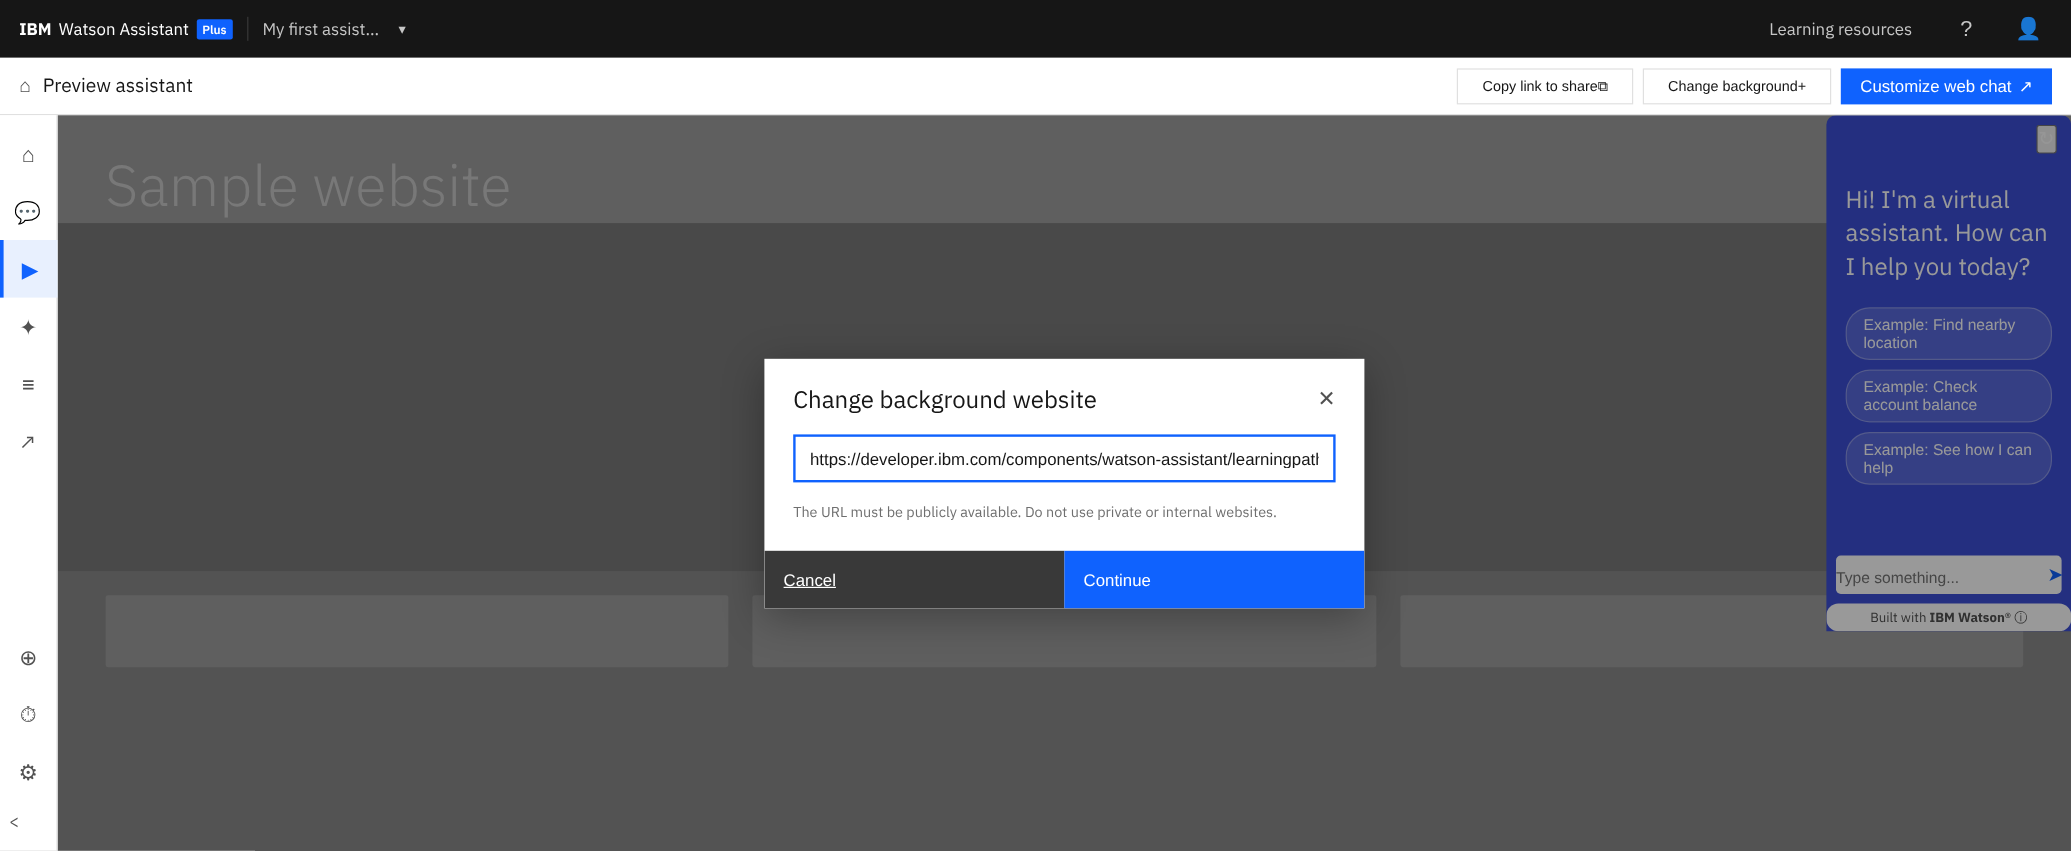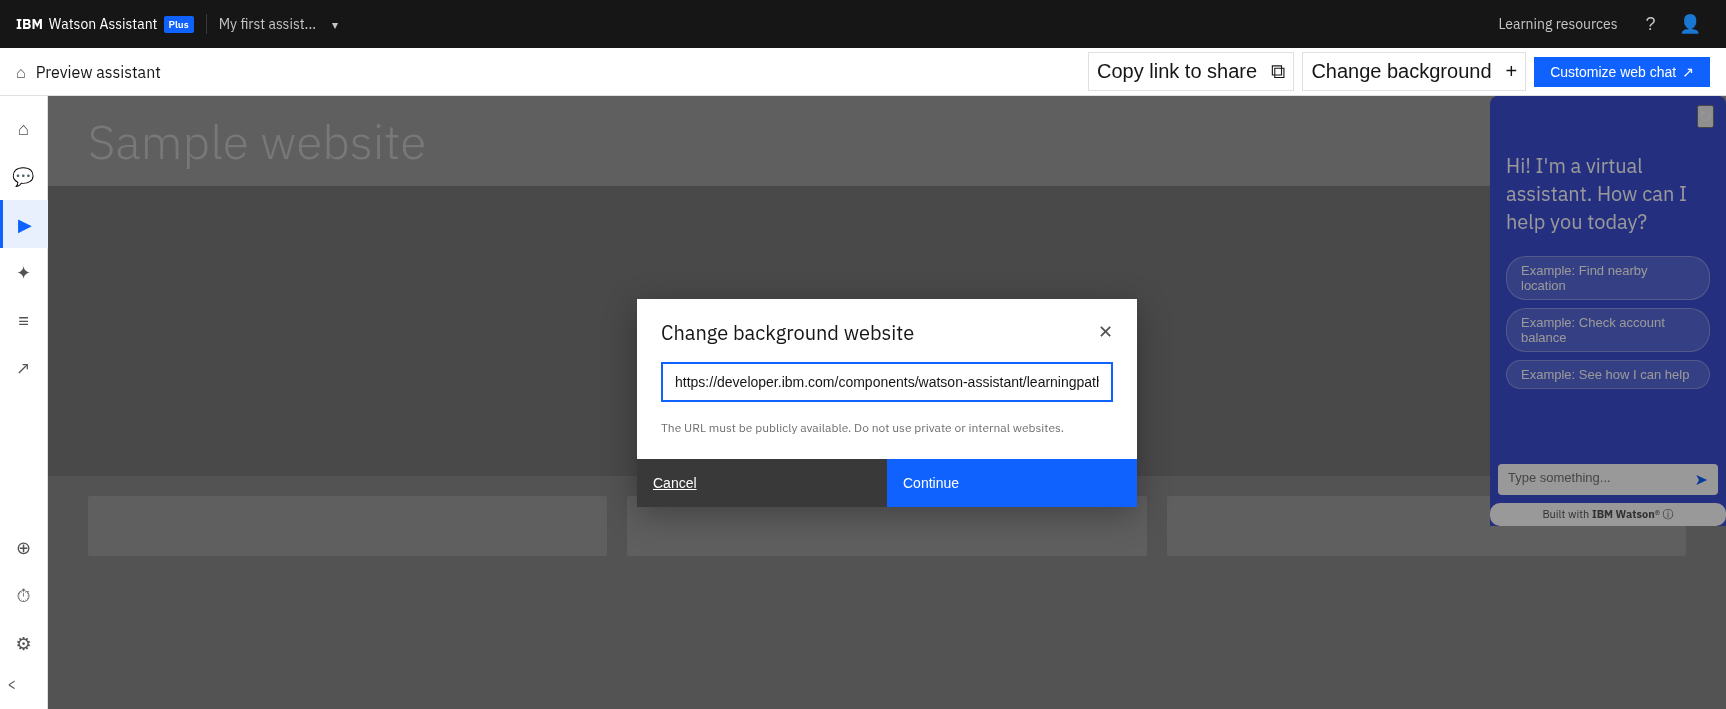--- a/index.html
+++ b/index.html
@@ -36,21 +36,21 @@
       width: 1px; height: 20px; background: #393939; margin: 0 12px;
     }
     .top-nav-project {
       display: flex; align-items: center; gap: 16px; color: #c6c6c6; font-size: 14px; cursor: pointer;
     }
     .top-nav-project-chevron { color: #c6c6c6; font-size: 12px; }
     .top-nav-right {
       margin-left: auto;
       display: flex;
       align-items: center;
-      gap: 8px;
+      gap: 20px;
     }
     .top-nav-learning {
       color: #c6c6c6; font-size: 14px; cursor: pointer; padding: 0 12px;
     }
     .top-nav-icon-btn {
       color: #c6c6c6; font-size: 18px; cursor: pointer; padding: 0 8px; background: none; border: none;
     }
 
     
     .sub-header {
@@ -70,21 +70,21 @@
       font-size: 16px; font-weight: 400; color: #161616;
     }
     .sub-header-actions {
       margin-left: auto;
       display: flex;
       align-items: center;
       gap: 8px;
     }
     .btn-secondary {
       background: #fff; border: 1px solid #e0e0e0; color: #161616;
-      padding: 7px 8px; font-size: 20px; cursor: pointer; display: flex; align-items: center; gap: 14px;
+      padding: 7px 20px; font-size: 12px; cursor: pointer; display: flex; align-items: center; gap: 0;
     }
     .btn-primary {
       background: #0f62fe; border: none; color: #fff;
       padding: 7px 16px; font-size: 14px; cursor: pointer; display: flex; align-items: center; gap: 6px;
     }
 
     
     .sidebar {
       position: absolute;
       left: 0;
@@ -128,21 +128,21 @@
       width: 100%;
       height: 100%;
       background: #8a8a8a;
       position: relative;
     }
 
     .website-header-strip {
       background: #9e9e9e;
       height: 90px;
       display: flex;
-      align-items: center;
+      align-items: flex-end;
       padding: 0 40px;
     }
     .website-title-text {
       font-size: 48px;
       font-weight: 300;
       color: #c8c8c8;
     }
     .website-content-strip {
       background: #7a7a7a;
       height: 290px;
@@ -210,22 +210,22 @@
       padding: 6px 14px;
       font-size: 13px;
       cursor: pointer;
       text-align: left;
     }
     .chat-input-area {
       background: #fff;
       margin: 8px;
       border-radius: 4px;
       display: flex;
-      align-items: flex-start;
-      padding: 6px 10px;
+      align-items: flex-end;
+      padding: 6px 0;
     }
     .chat-input {
       flex: 1;
       border: none;
       outline: none;
       font-size: 13px;
       color: #a8a8a8;
       background: transparent;
     }
     .chat-send-btn {
@@ -409,21 +409,21 @@
       <span class="website-title-text">Sample website</span>
     </div>
     <div class="website-content-strip"></div>
     <div class="website-footer-strip">
       <div class="website-card"></div>
       <div class="website-card"></div>
       <div class="website-card"></div>
     </div>
   </div>
 
-  <div class="chat-widget" style="position:absolute; right:0; bottom:0; width:236px; height:430px;">
+  <div class="chat-widget" style="position:absolute; right:0; bottom:0; width:204px; height:430px;">
     <div class="chat-widget-header">
       <button class="chat-refresh-icon">↻</button>
     </div>
     <div class="chat-body">
       <div class="chat-greeting">Hi! I'm a virtual assistant. How can I help you today?</div>
       <div class="chat-suggestions">
         <button class="chat-suggestion-btn">Example: Find nearby location</button>
         <button class="chat-suggestion-btn">Example: Check account balance</button>
         <button class="chat-suggestion-btn">Example: See how I can help</button>
       </div>

